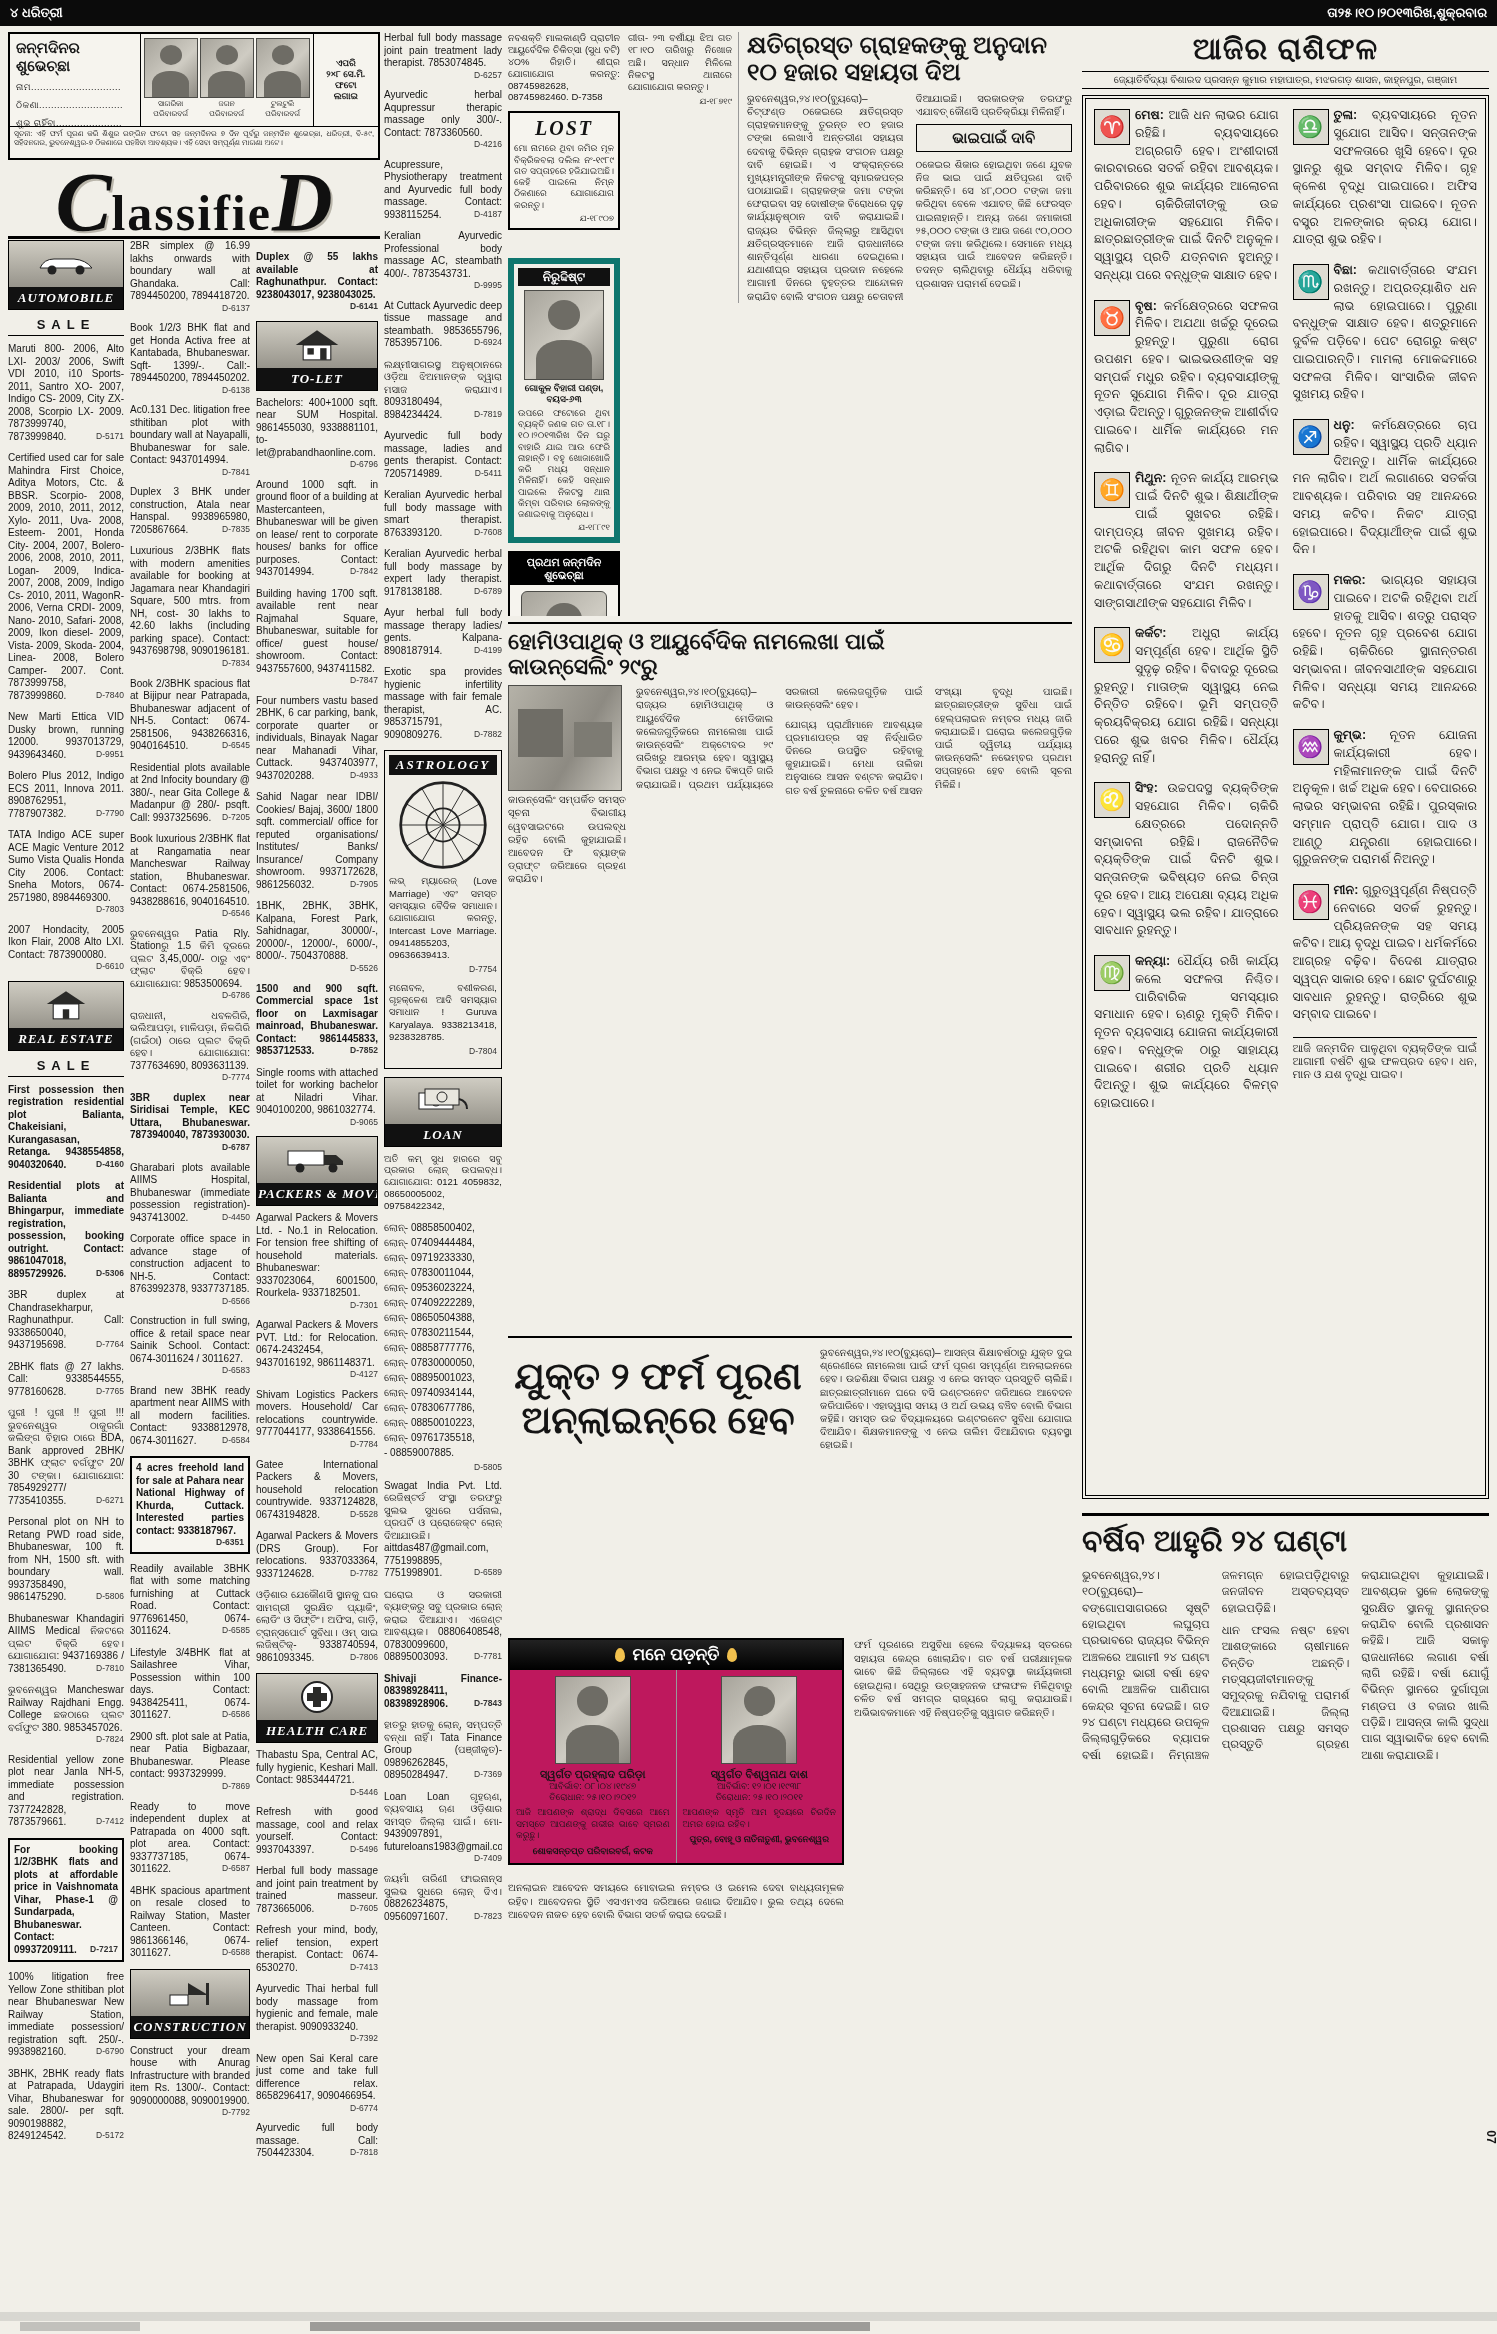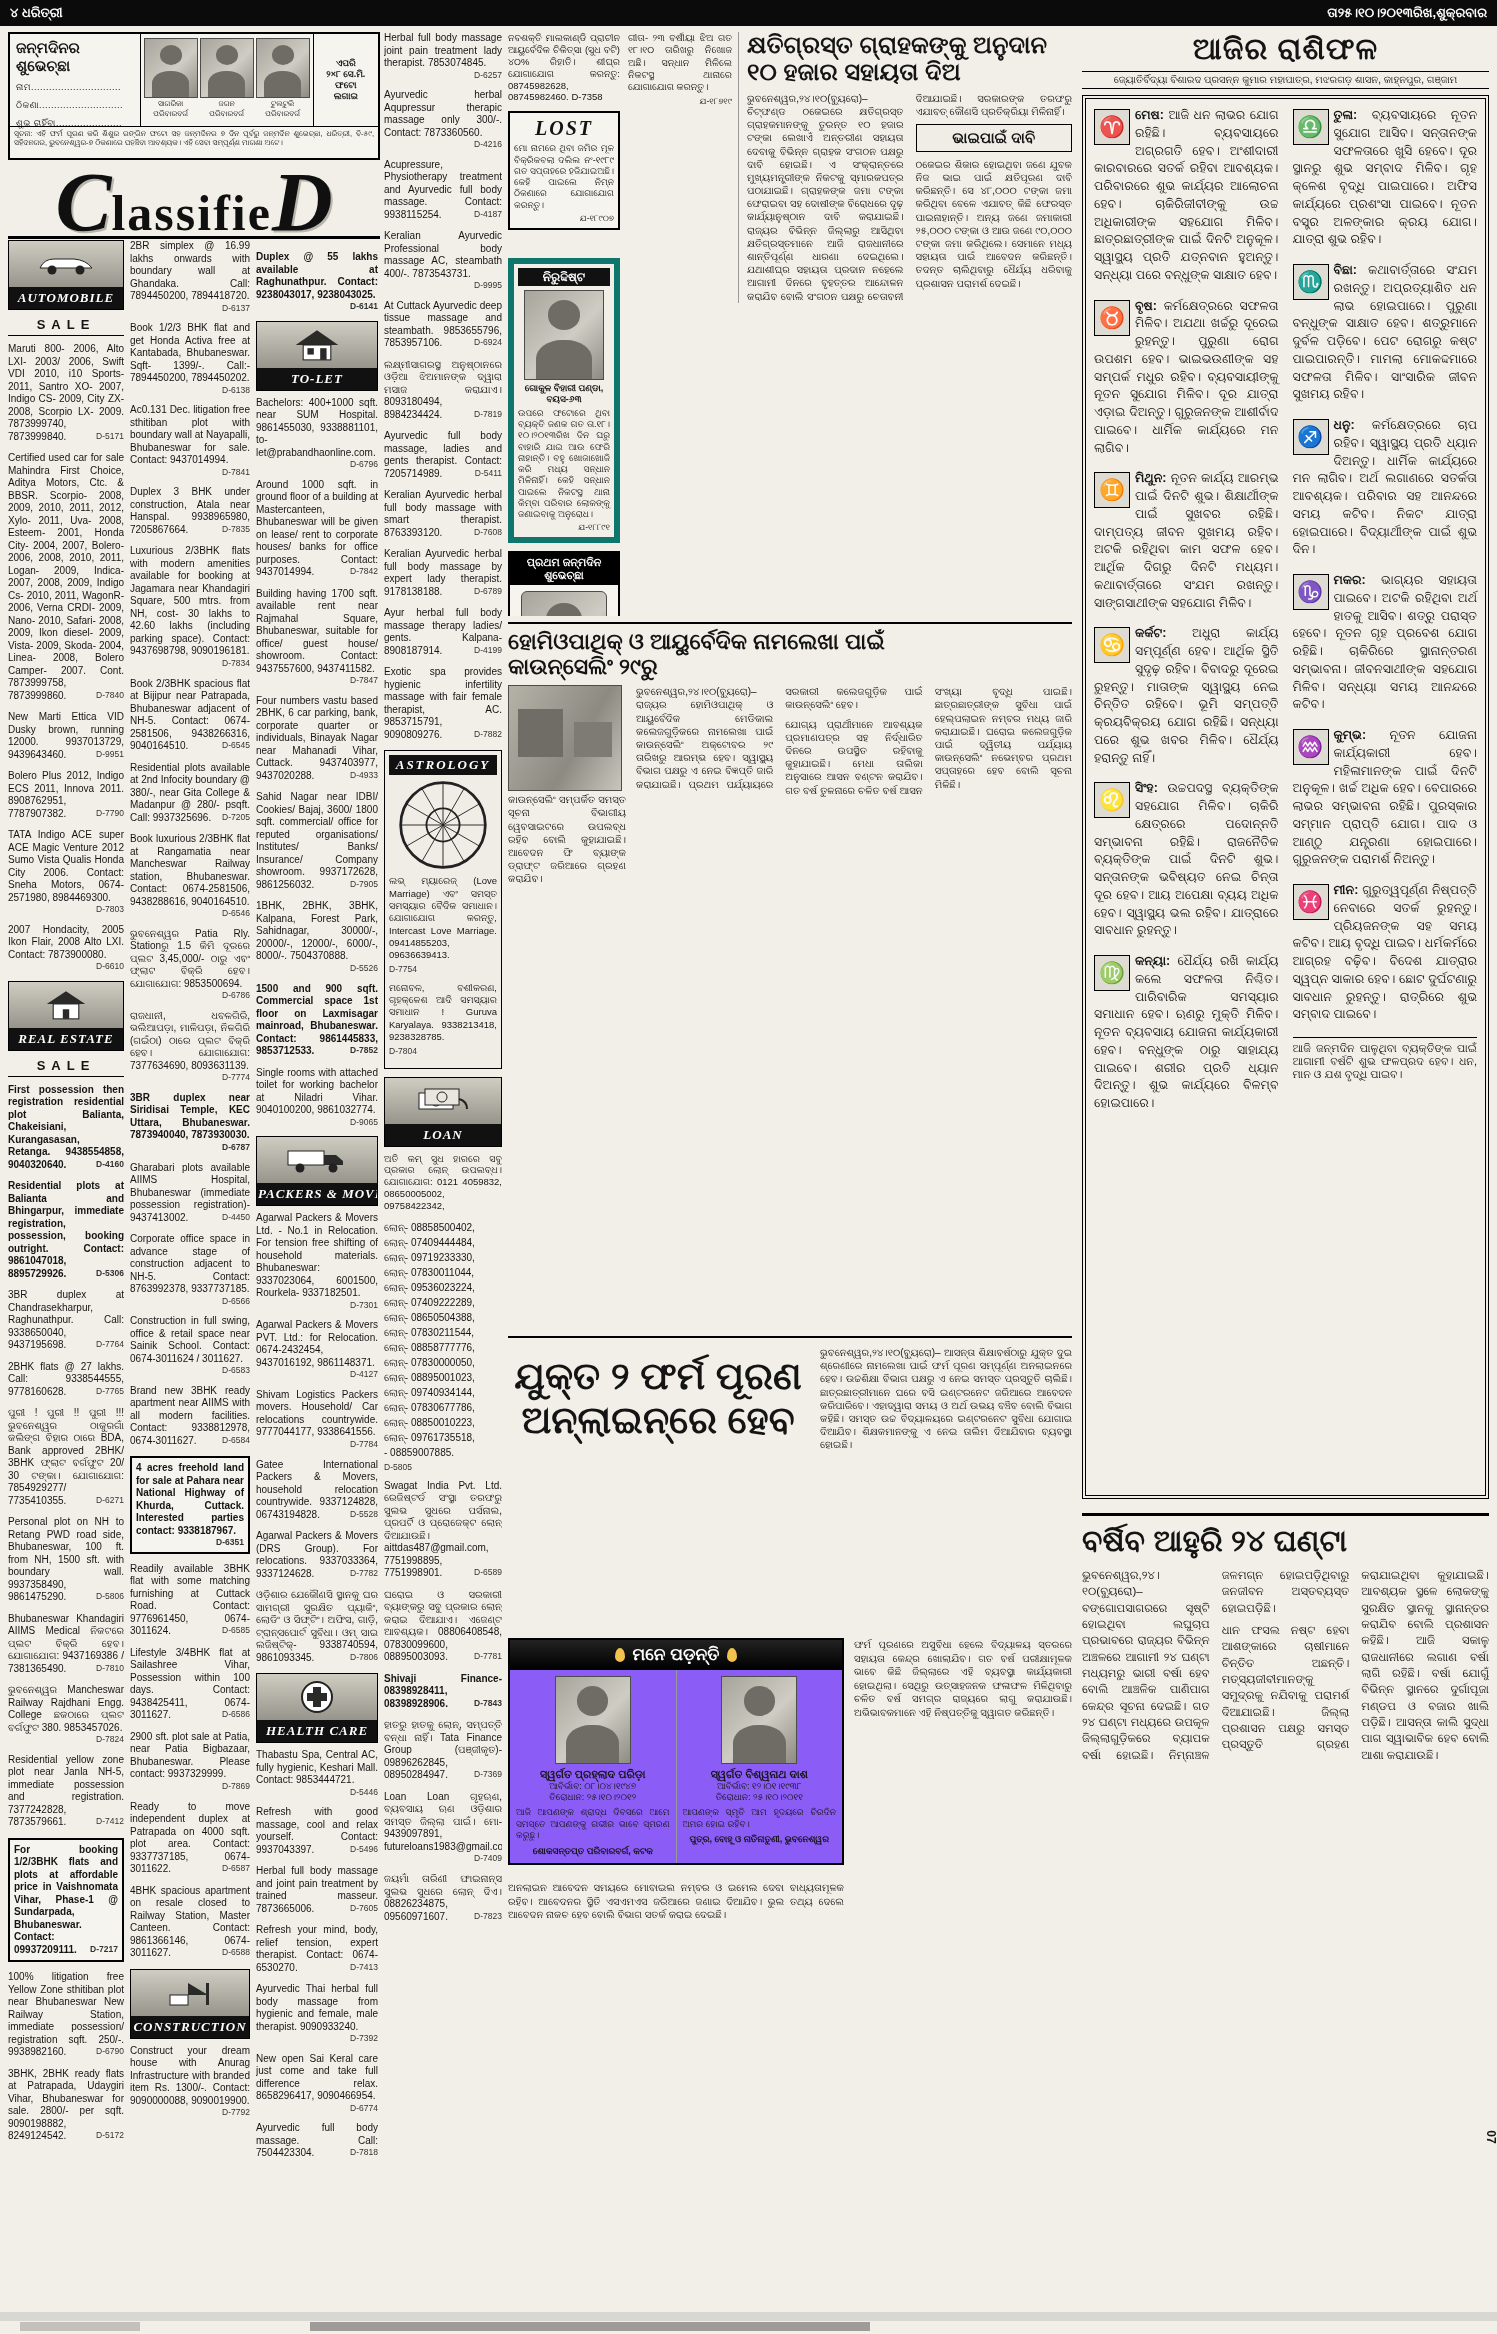--- a/index.html
+++ b/index.html
@@ -64,21 +64,21 @@
   .flatphoto::after{content:"";position:absolute;right:8%;top:34%;width:34%;height:34%;background:#7d7b73;}
 
   
   .astrowrap{text-align:center;margin:4px 0 8px 0;border:1px solid #000;padding:4px;background:#efede6;}
   .astrolabel{background:#111;color:#fff;font-family:"Liberation Serif",serif;font-style:italic;font-weight:bold;
               font-size:13px;letter-spacing:2px;padding:2px 0;margin-bottom:4px;}
   .astrotext{font-size:9.5px;text-align:justify;line-height:1.3;margin-top:4px;}
 
   
   .loanline{font-size:10px;line-height:1.5;white-space:nowrap;overflow:hidden;}
-  .sectid{display:block;text-align:left;font-size:8.5px;color:#333;margin:2px 0 8px 0;}
+  .sectid{display:block;text-align:right;font-size:8.5px;color:#333;margin:2px 0 8px 0;}
 
   
   #c5{left:508px;top:32px;width:112px;height:584px;}
   .smallad{font-size:9.5px;line-height:1.25;text-align:justify;margin-bottom:8px;}
   .lostbox{border:2px solid #000;padding:4px;margin-bottom:8px;background:#f6f4ee;}
   .lostword{font-family:"Liberation Serif",serif;font-weight:bold;font-style:italic;font-size:20px;text-align:center;
             letter-spacing:2px;margin-bottom:3px;}
   .sig{display:block;text-align:right;font-size:8.5px;margin-top:2px;}
   .missing{border:6px solid #0f766e;padding:4px;margin-bottom:8px;margin-top:28px;}
   .missing-h{background:#111;color:#fff;text-align:center;font-weight:bold;font-size:12px;padding:2px 0;margin-bottom:4px;}
@@ -111,21 +111,21 @@
 
   #story3{left:508px;top:1336px;width:564px;height:296px;border-top:2px solid #000;padding-top:8px;}
   #story3 .s3flex{display:flex;gap:12px;align-items:stretch;}
   .s3head{width:300px;flex:none;font-size:38px;font-weight:bold;line-height:1.15;text-align:center;
           display:flex;align-items:center;justify-content:center;}
   .s3body{flex:1;}
 
   #row4{left:508px;top:1638px;width:564px;height:664px;}
   #row4 .r4flex{display:flex;gap:10px;}
   .memwrap{width:336px;flex:none;}
-  .membox{border:2px solid #000;background:#8b5cf6;}
+  .membox{border:2px solid #000;background:#be185d;}
   .mem-h{background:linear-gradient(180deg,#222,#000);color:#fff;text-align:center;font-weight:bold;font-size:17px;
          padding:5px 0;display:flex;align-items:center;justify-content:center;gap:8px;}
   .flame{width:10px;height:14px;background:#f2c14e;border-radius:50% 50% 50% 50%/60% 60% 40% 40%;display:inline-block;}
   .mementries{display:flex;}
   .mement{flex:1;padding:6px;text-align:center;border-right:1px solid #999;}
   .mement:last-child{border-right:none;}
   .mement .portrait{width:74px;height:86px;margin:0 auto 4px auto;}
   .memname{font-weight:bold;font-size:11px;}
   .memdate{font-size:9px;}
   .memtrib{font-size:9px;line-height:1.3;margin-top:4px;text-align:justify;}

